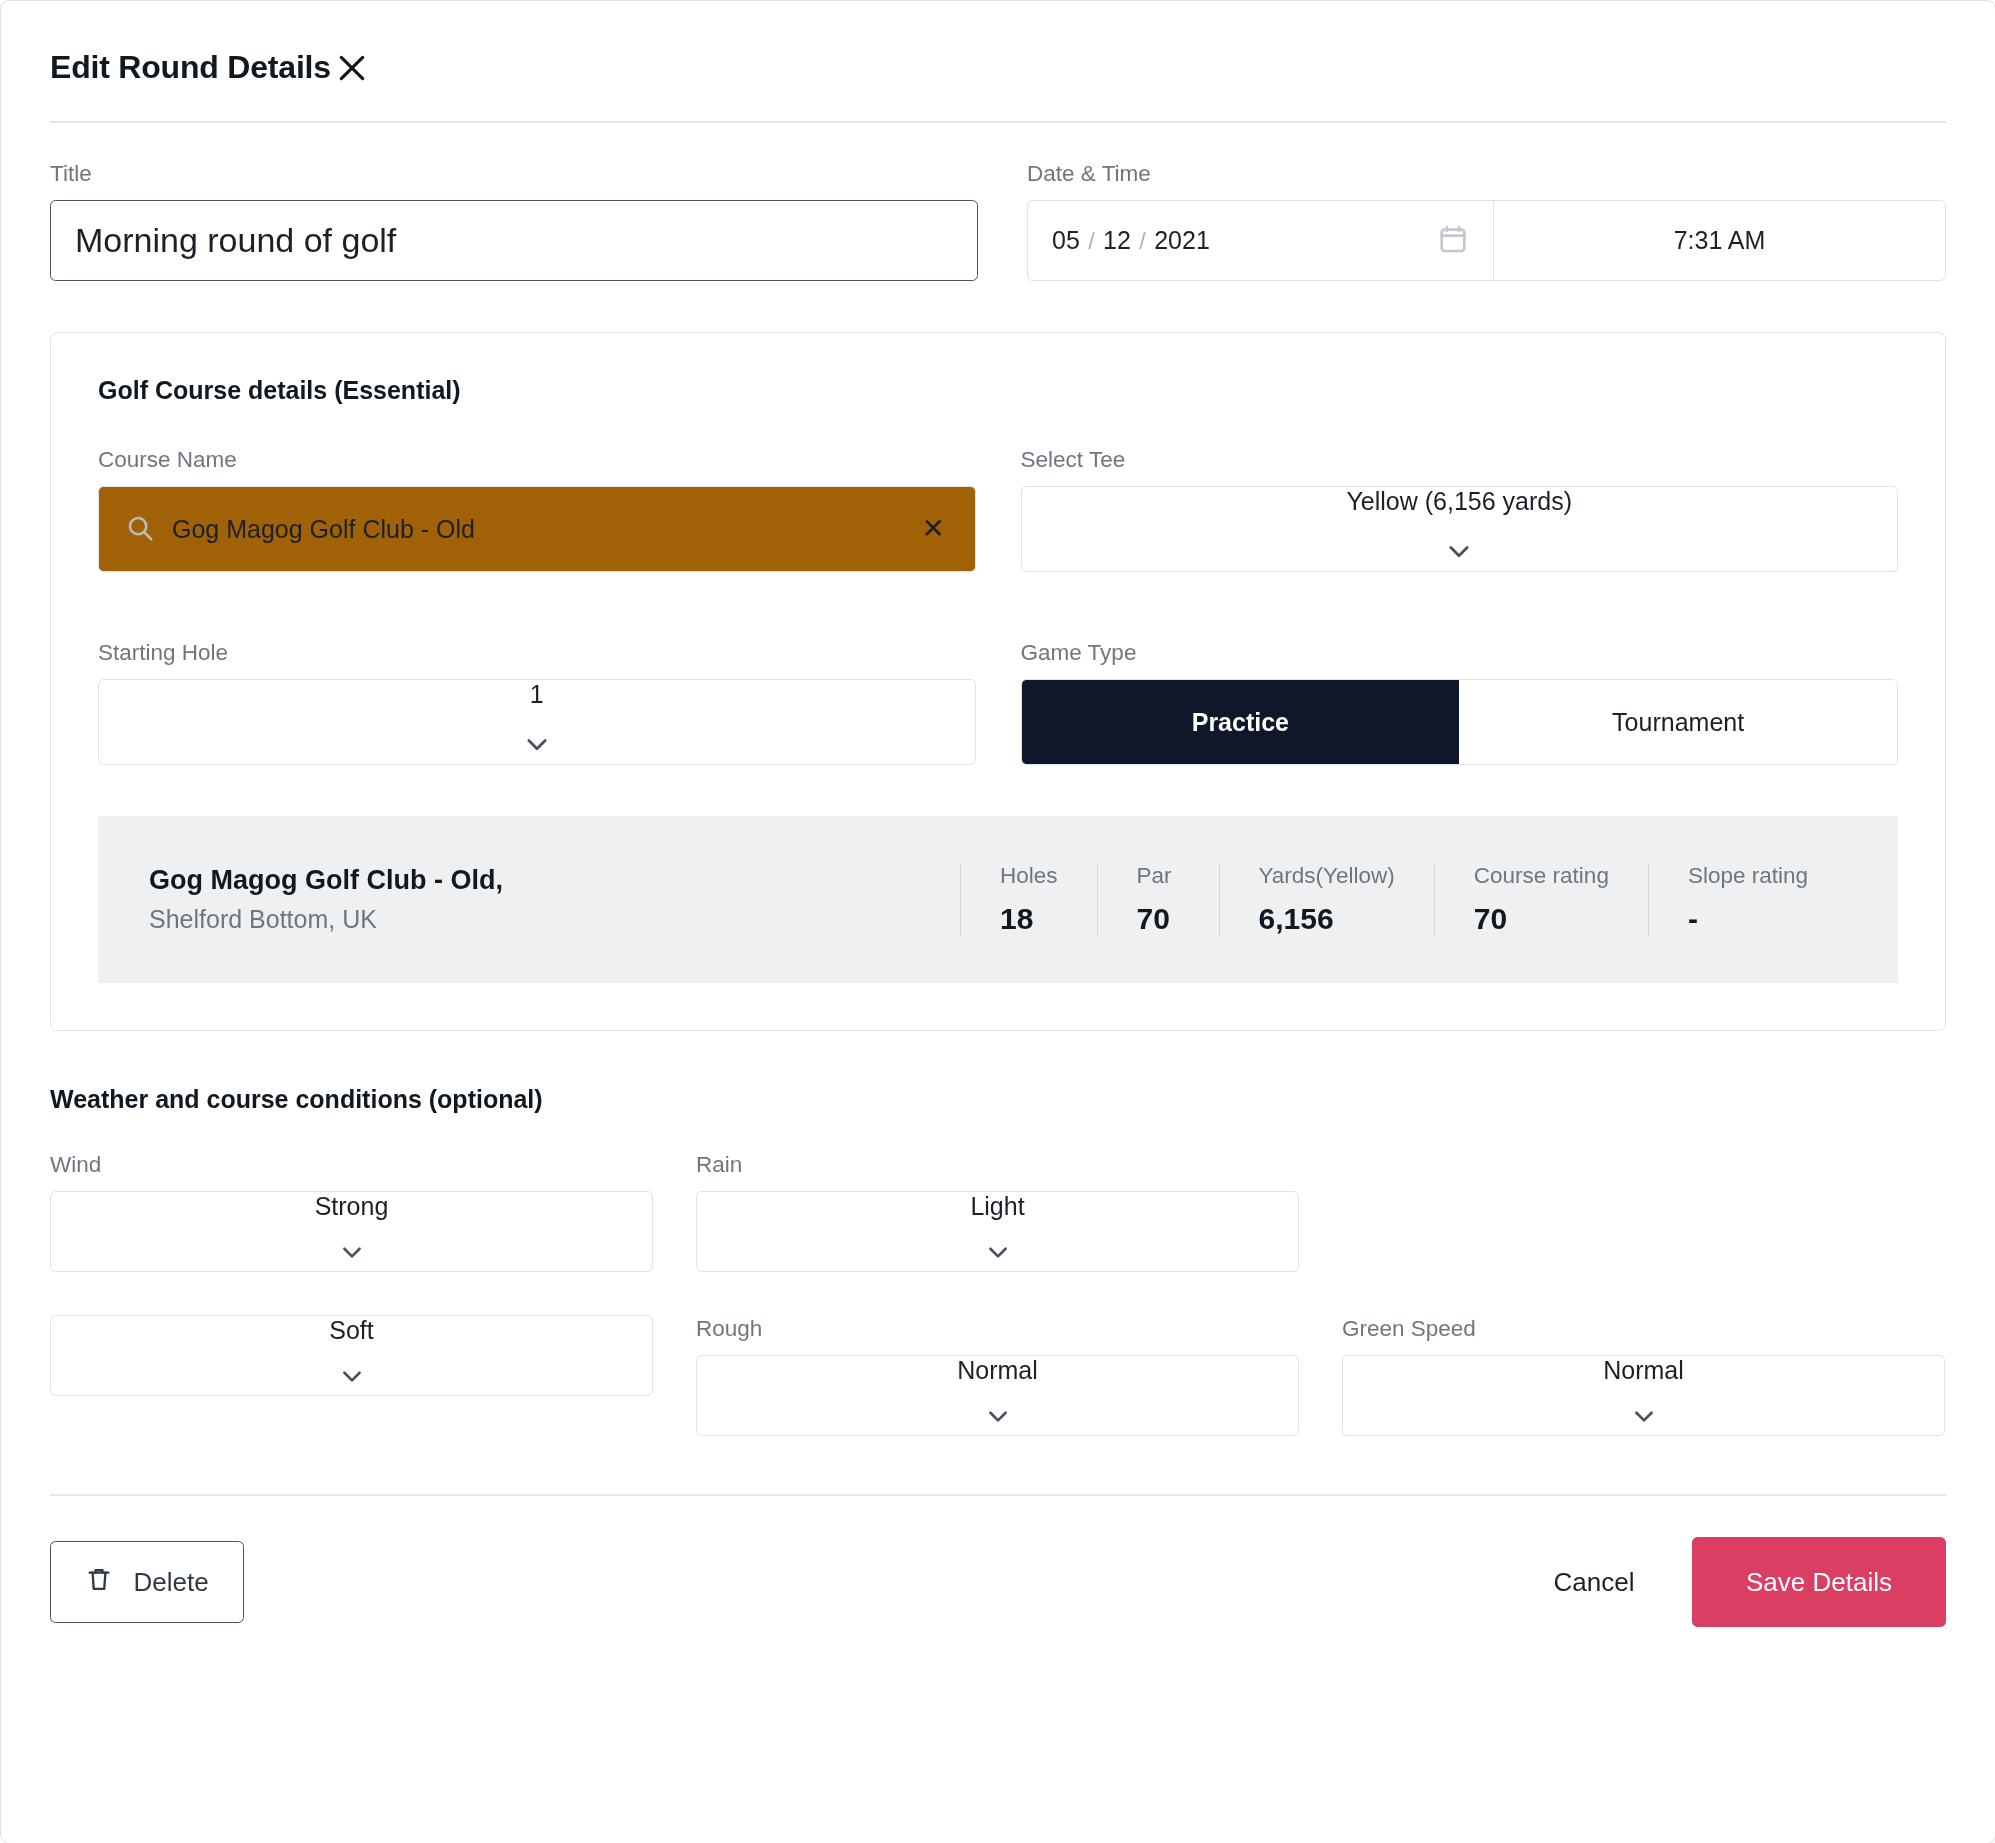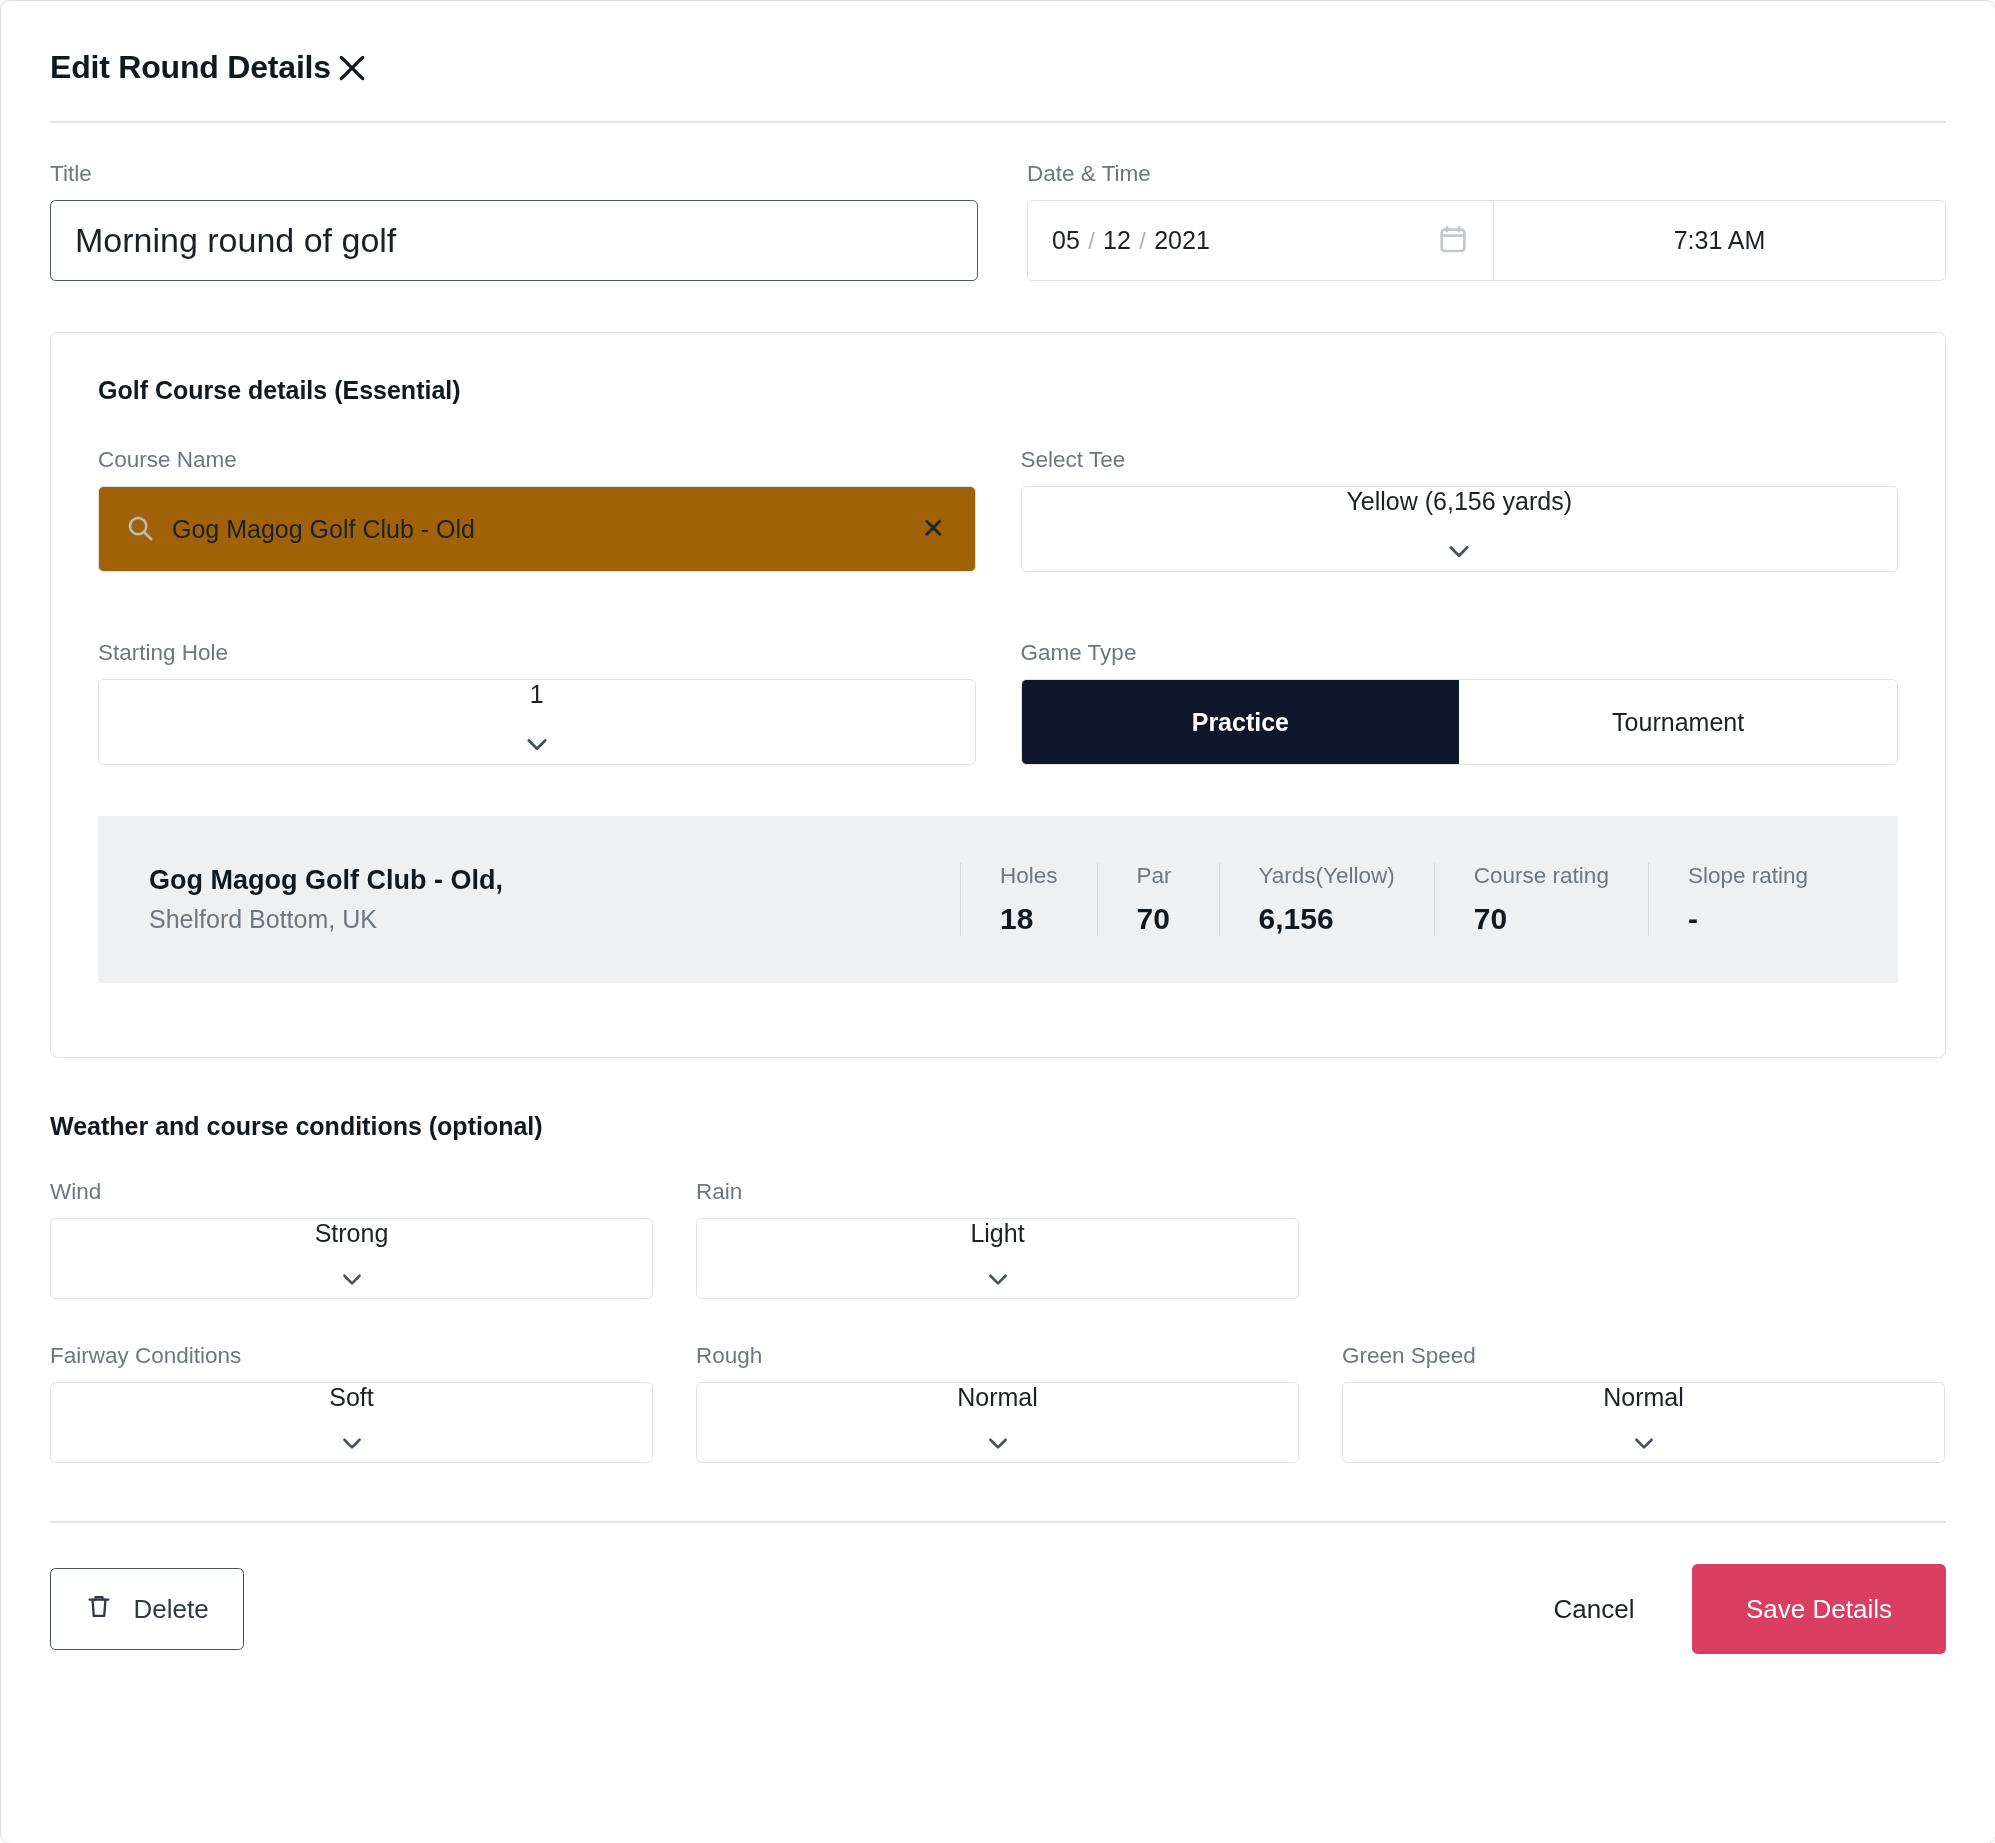--- a/index.html
+++ b/index.html
@@ -125,21 +125,21 @@
     justify-content: center;
     font-size: 25px;
     color: #1b2127;
   }
 
   
   .course-card {
     margin: 51px 49px 0 49px;
     border: 0.9px solid #dfe3e8;
     border-radius: 7.5px;
-    padding: 43px 47px 74px 47px;
+    padding: 43px 47px 47px 47px;
   }
   .card-heading {
     font-size: 25px;
     font-weight: bold;
     color: #101820;
     margin-bottom: 41px;
   }
   .card-row {
     display: flex;
     gap: 45px;
@@ -462,21 +462,20 @@
             <polyline points="5 9 12 16 19 9"></polyline>
           </svg>
         </span>
       </div>
     </div>
     <div class="weather-col"></div>
   </div>
 
   <div class="weather-row" style="padding-top:43px;">
     <div class="weather-col">
-      <div class="field-label">Fairway Conditions</div>
       <div class="select-box">
         <span>Soft</span>
         <span class="chev">
           <svg width="26" height="26" viewBox="0 0 24 24" fill="none" stroke="#47525d" stroke-width="2.4" stroke-linecap="round" stroke-linejoin="round">
             <polyline points="5 9 12 16 19 9"></polyline>
           </svg>
         </span>
       </div>
     </div>
     <div class="weather-col">

